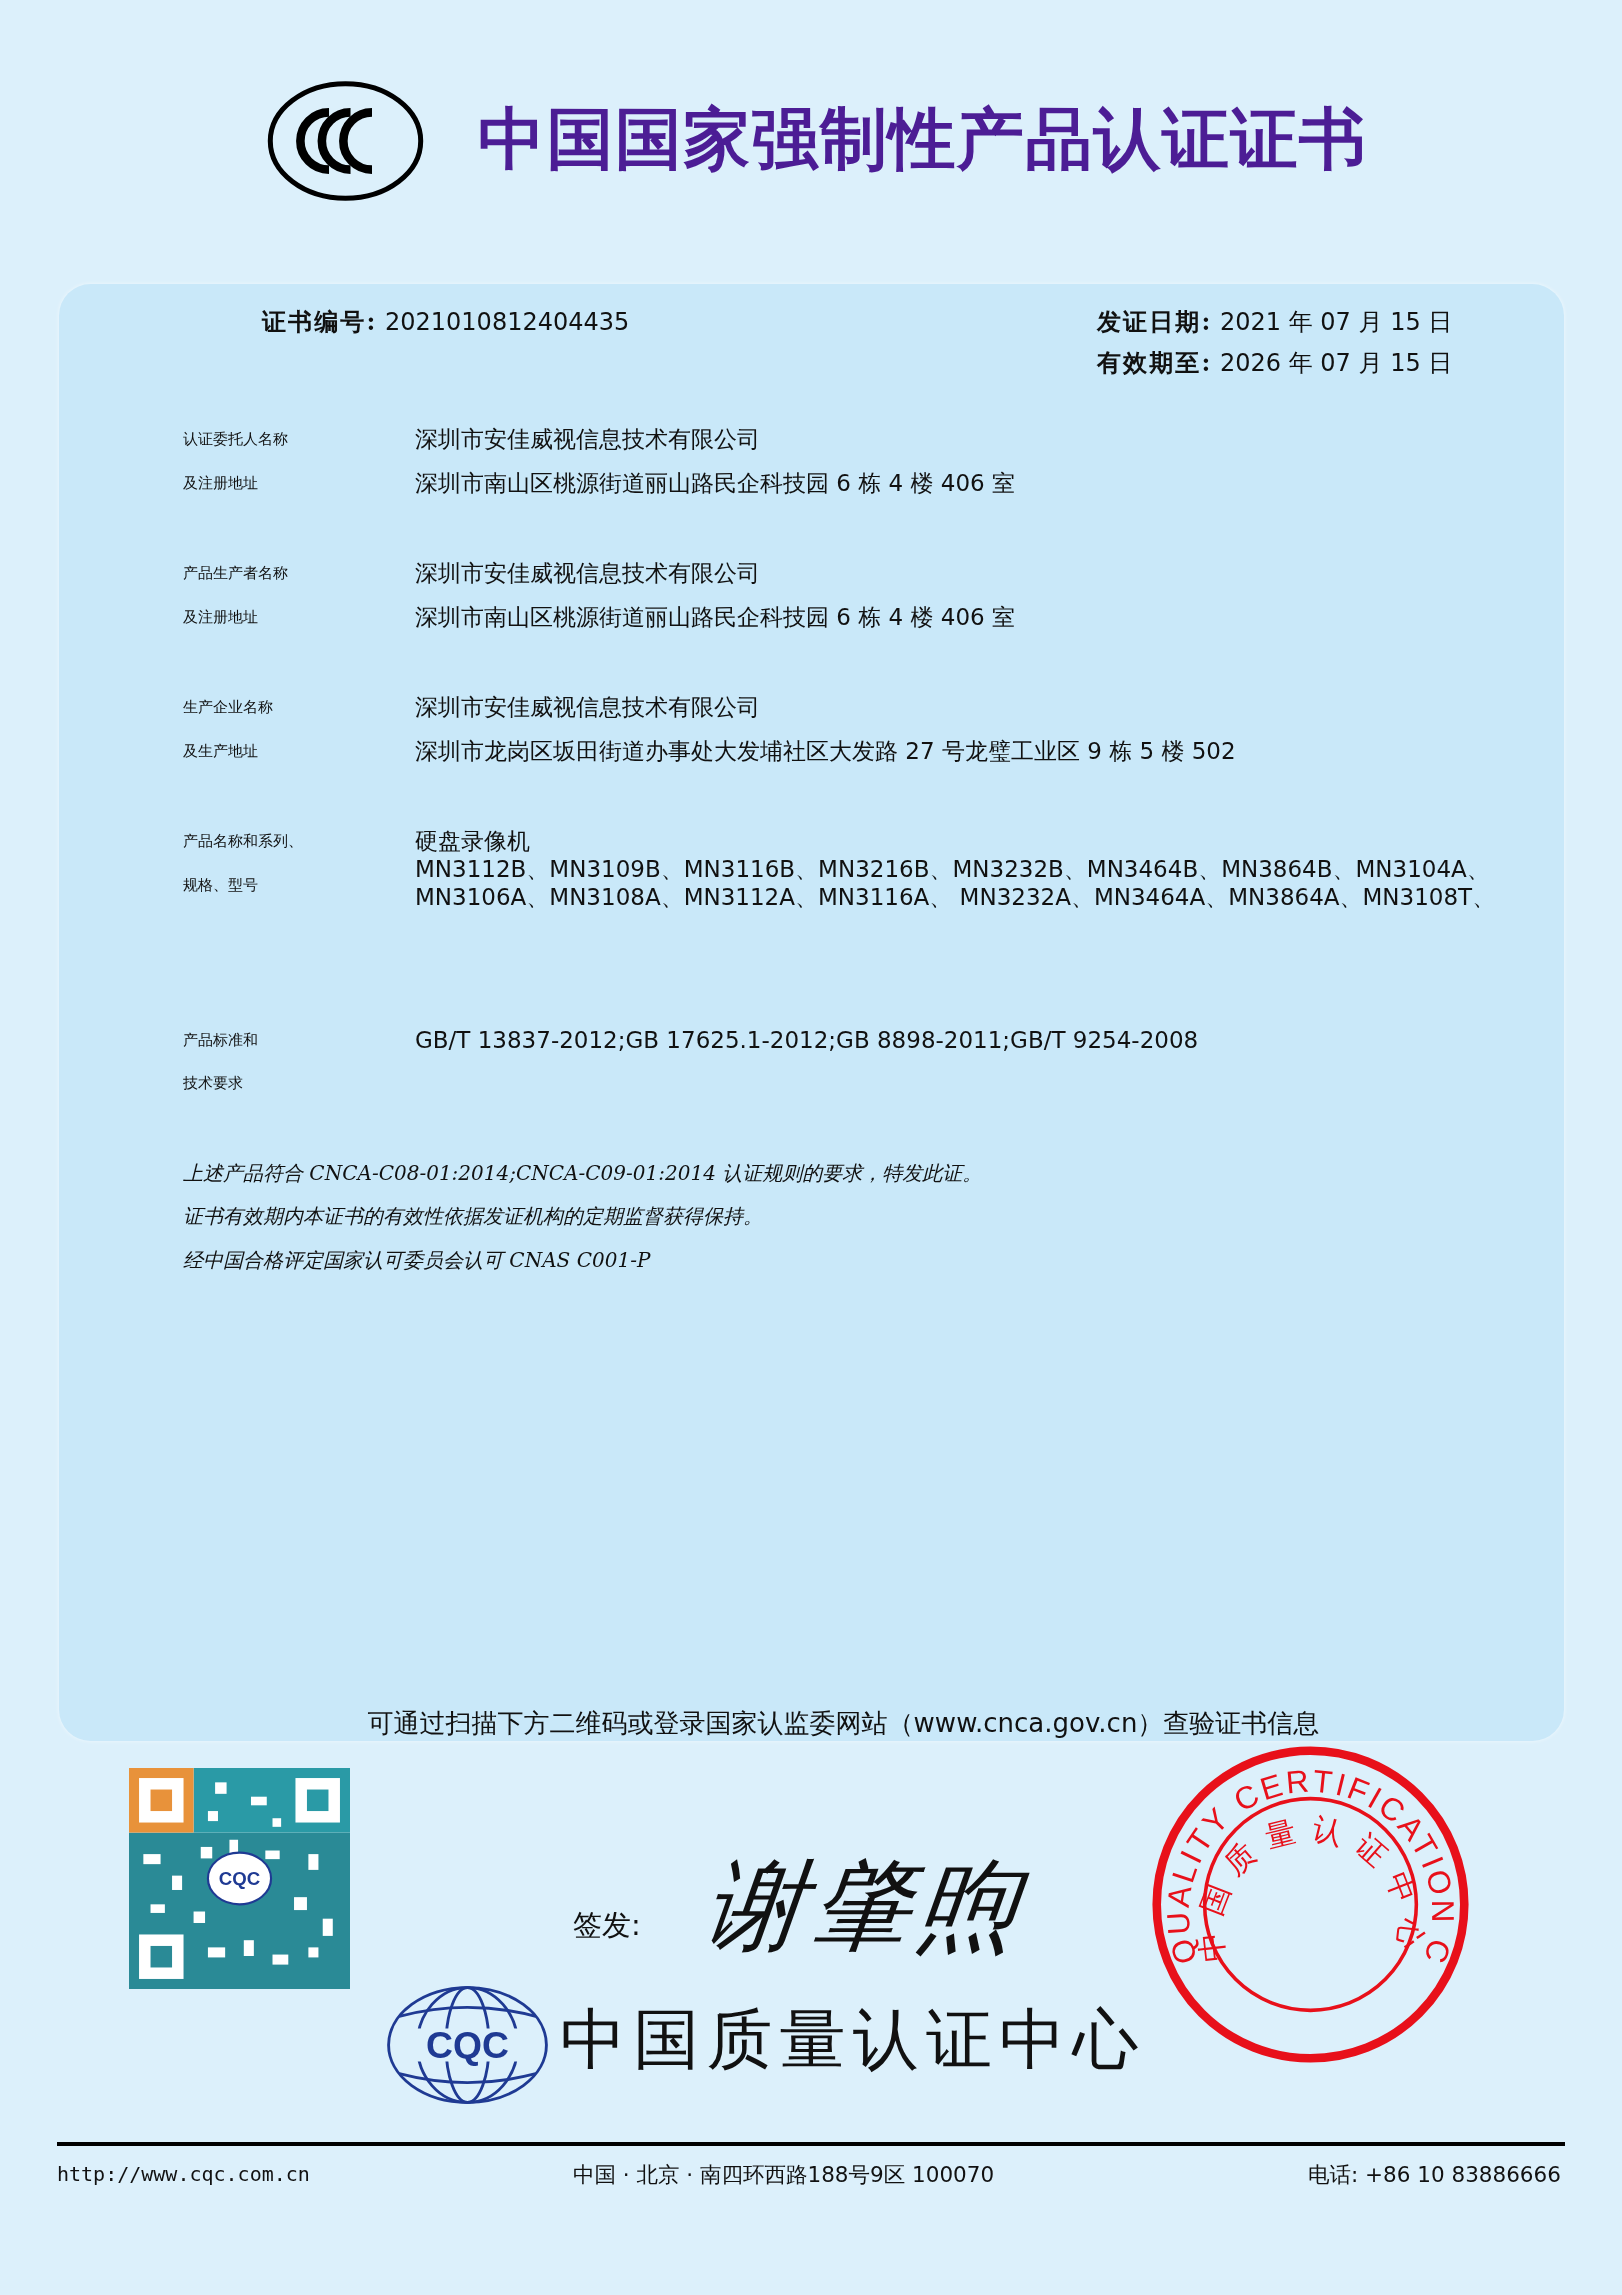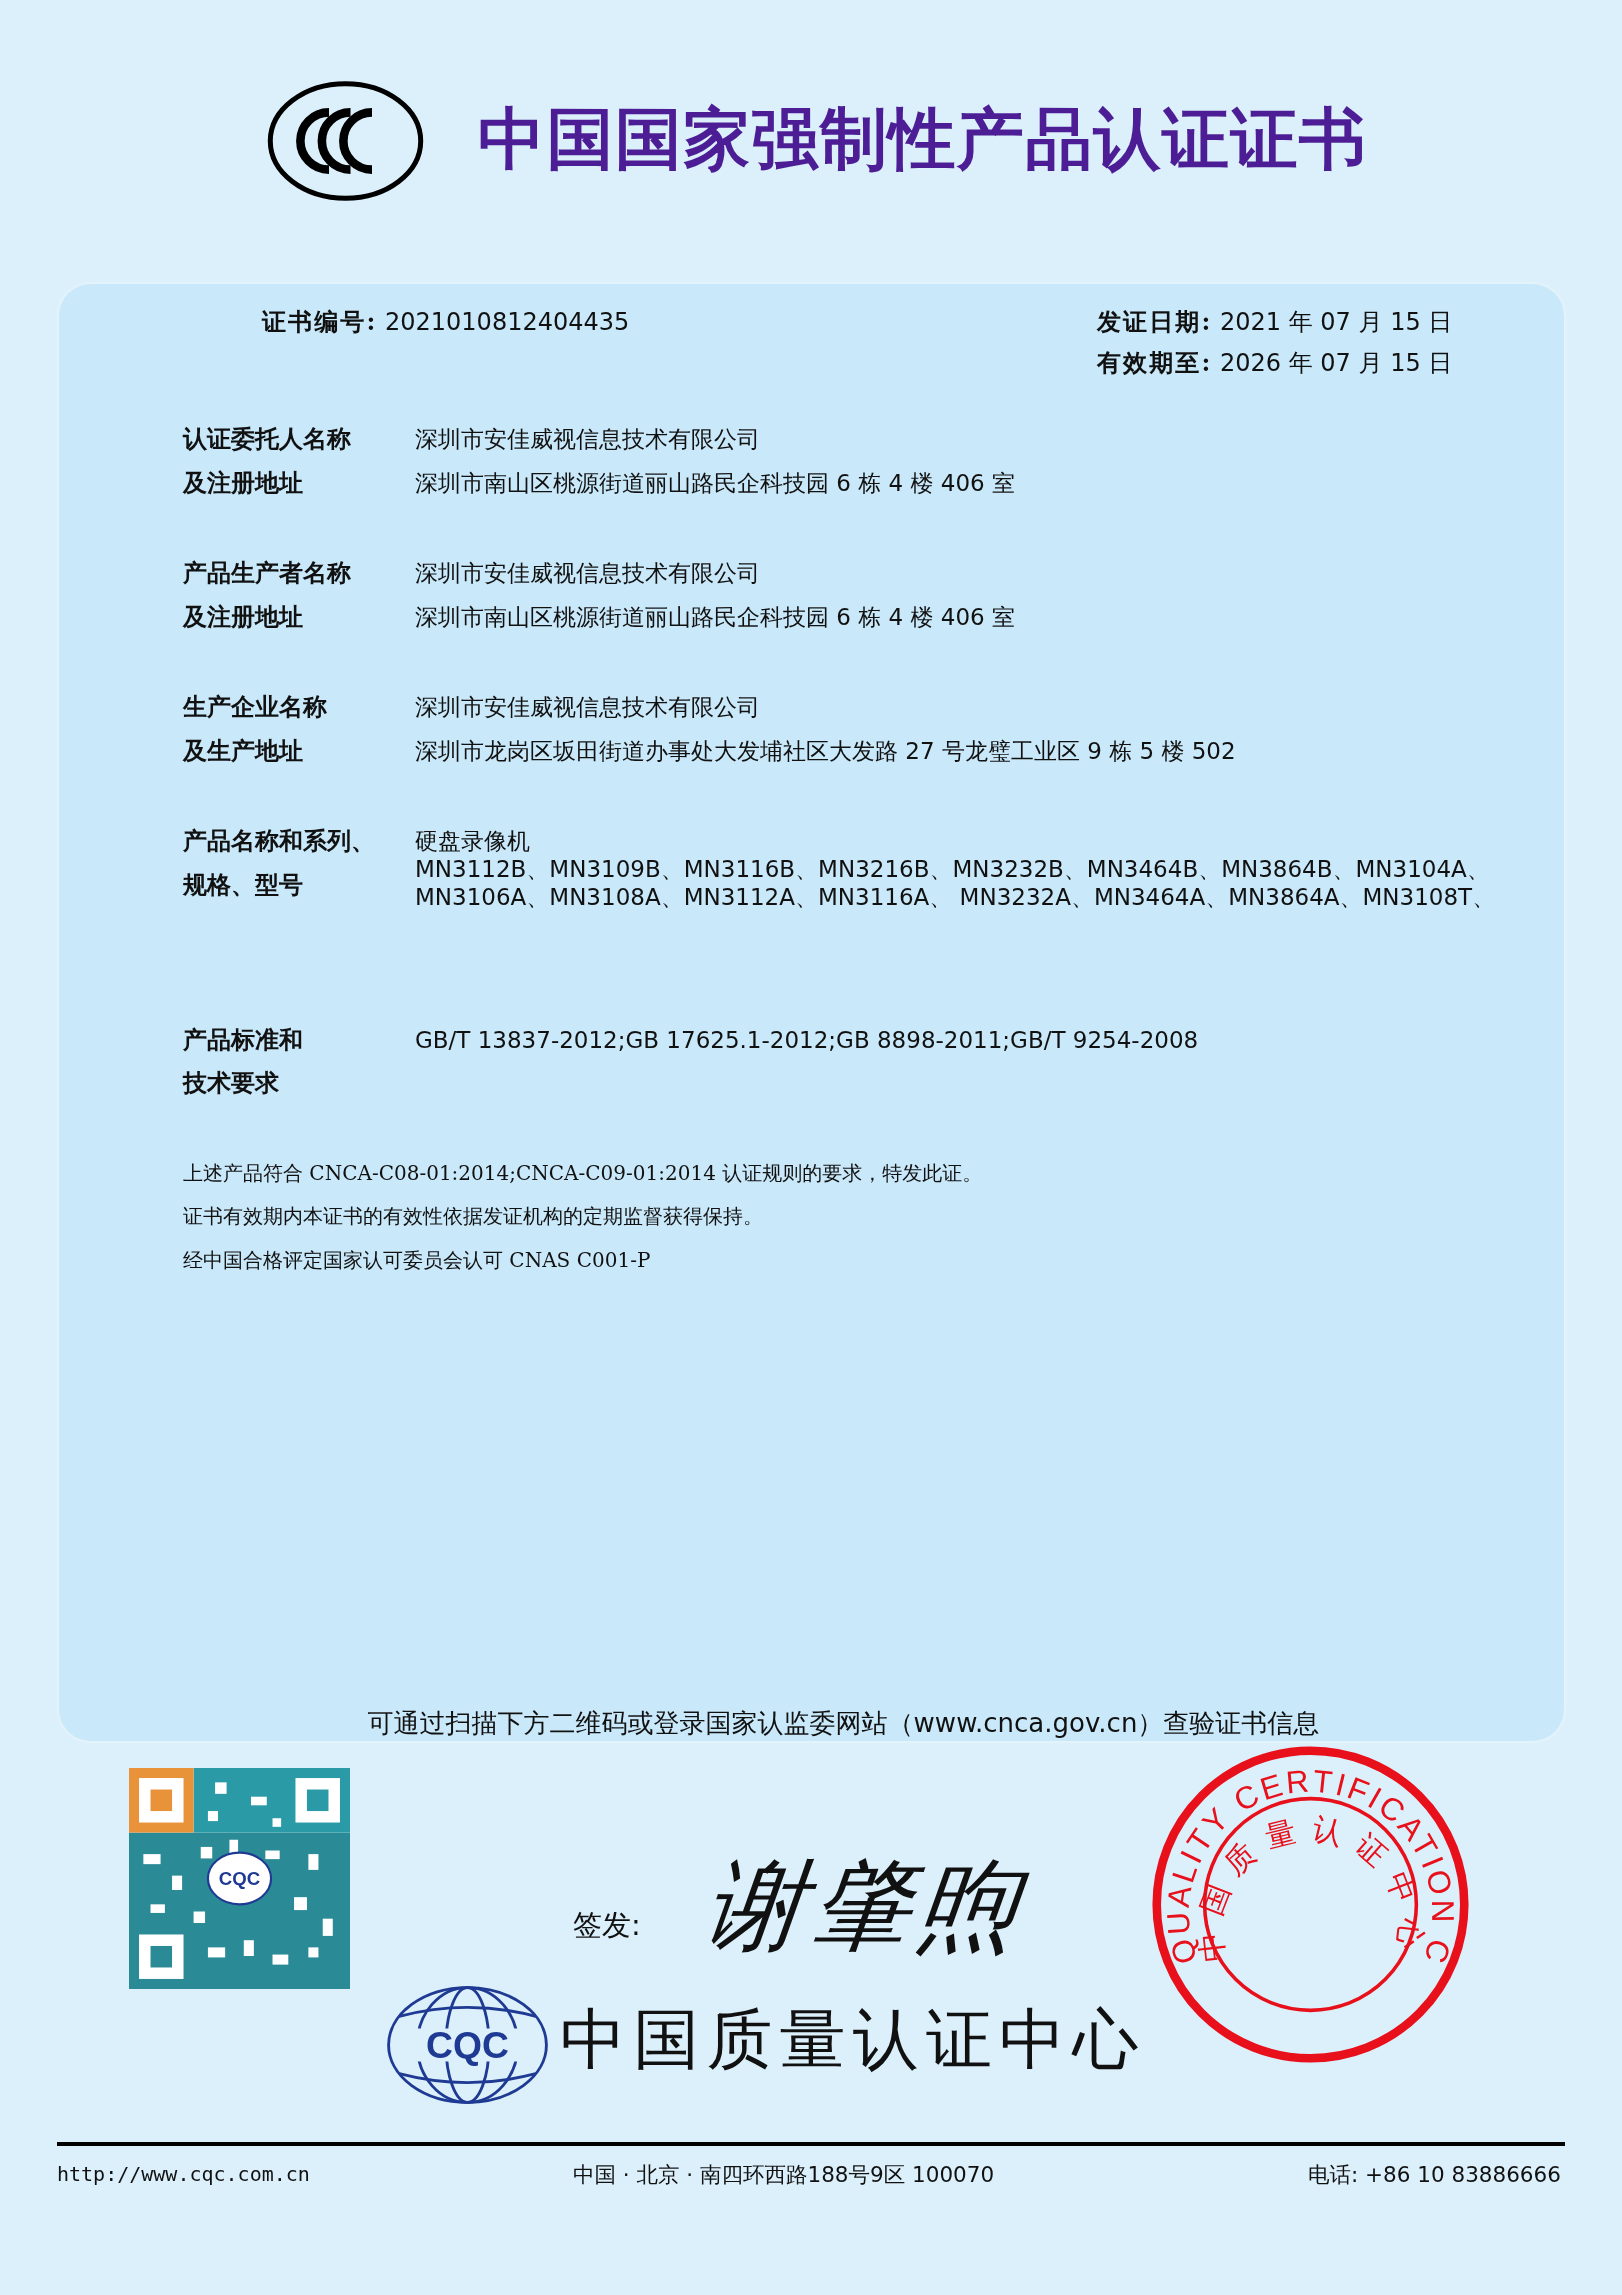--- a/index.html
+++ b/index.html
@@ -17,27 +17,28 @@
     white-space: nowrap; line-height: 79px; color: #4c1d95;
   }
   
   #panel {
     left: 59px; top: 284px; width: 1505px; height: 1457px;
     background: #c9e8f9; border-radius: 31.5px;
     box-shadow: 0 0 4.3px rgba(255,255,255,0.6);
   }
   .meta { font-size: 24px; white-space: nowrap; line-height: 29px; }
   .meta .k { font-family: "DejaVu Serif", "Liberation Serif", serif; font-weight: bold; letter-spacing: 2.1px; }
-  .label { font-size: 24px; font-weight: bold; white-space: nowrap; line-height: 29px; }
+  .label { font-size: 15px; font-weight: normal; white-space: nowrap; line-height: 29px; }
   .value { font-size: 23px; white-space: nowrap; line-height: 29px; }
   .models { font-size: 23px; line-height: 28px; width: 1117px; }
   .models div { white-space: nowrap; }
   .note {
     font-size: 20px; white-space: nowrap; line-height: 26px;
     font-family: "DejaVu Serif", "Liberation Serif", serif;
+    font-style: italic;
   }
   #verify-note { left: 0; width: 1623px; top: 1710px; text-align: center; font-size: 26px; line-height: 26px; padding-left: 32px; }
   
   #qr { left: 129px; top: 1768px; width: 221px; height: 221px; }
   #sign-label { left: 573px; top: 1907px; font-size: 29px; line-height: 36px; }
   #signature {
     left: 705px; top: 1848px; font-size: 100px; line-height: 115px;
     font-family: "DejaVu Serif", "Liberation Serif", serif; font-style: italic;
     transform: skewX(-6deg); letter-spacing: 5.7px;
   }

